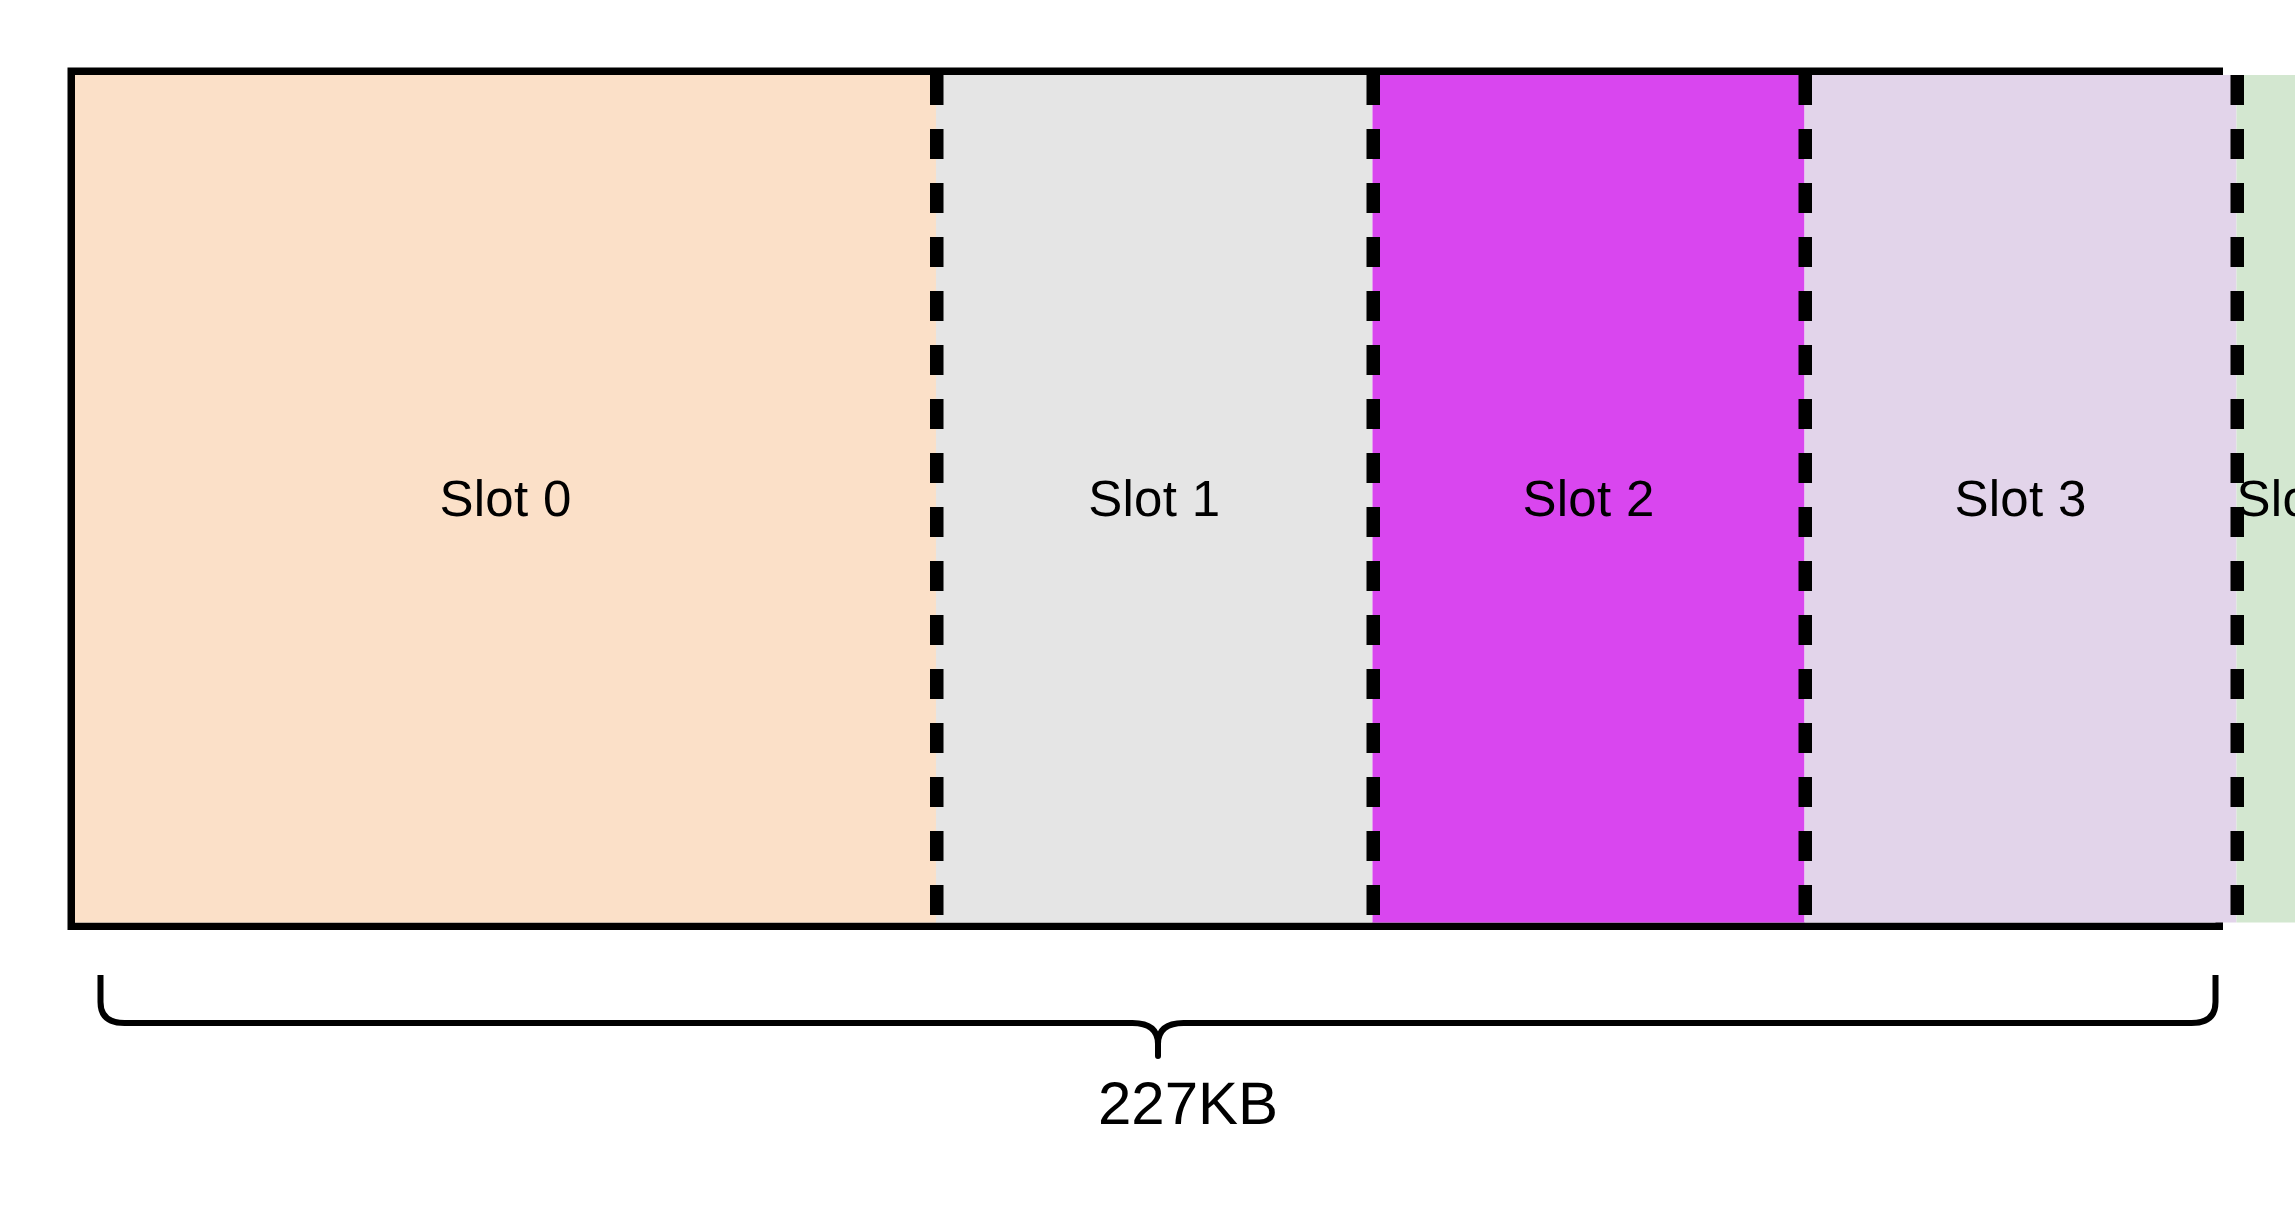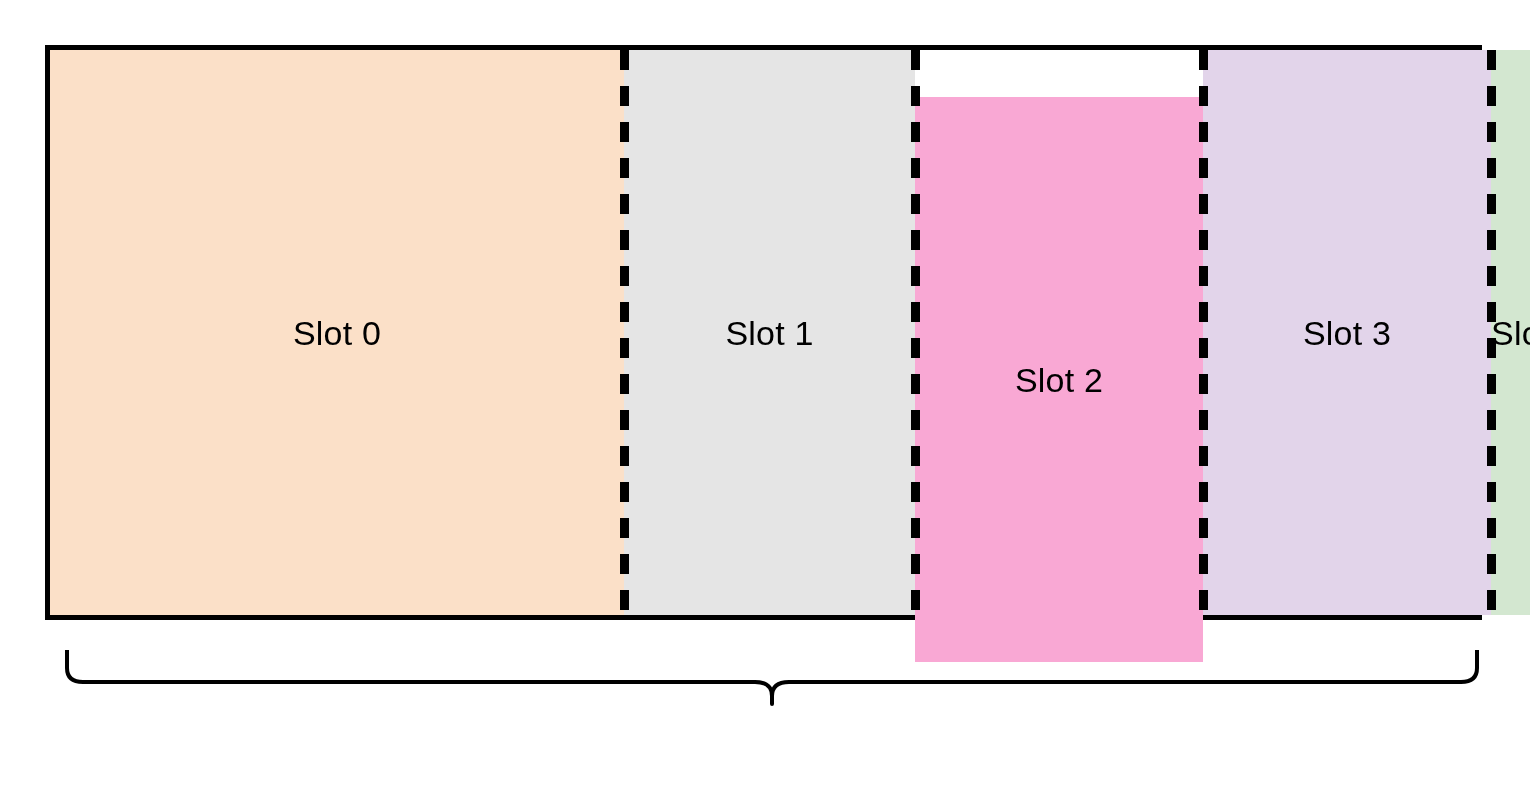--- a/index.html
+++ b/index.html
@@ -94,21 +94,21 @@
 
 <div id="canvas">
 
   <div class="slot-container">
     <div class="slot" style="width: 574px; flex: 0 0 574px; background: rgb(251, 224, 200);">
       <span class="slot-label">Slot 0</span>
     </div>
     <div class="slot" style="width: 291px; flex: 0 0 291px; background: #e5e5e5;">
       <span class="slot-label">Slot 1</span>
     </div>
-    <div class="slot" style="width: 288px; flex: 0 0 288px; background: #f9a8d4; margin-top: 47px;">
+    <div class="slot" style="width: 288px; flex: 0 0 288px; background: #d946ef;">
       <span class="slot-label">Slot 2</span>
     </div>
     <div class="slot" style="width: 288px; flex: 0 0 288px; background: rgb(226, 212, 234); justify-content: center;">
       <span class="slot-label">Slot 3</span>
     </div>
     <div class="slot" style="background: rgb(211, 231, 208);">
       <span class="slot-label">Slot 4</span>
     </div>
 
     <div class="divider" style="left: 574px;"></div>
@@ -126,14 +126,17 @@
                Q 727,46 727,60
                L 727,68
                L 727,60
                Q 727,46 744,46
                L 1416,46
                Q 1432,46 1432,32
                L 1432,14" fill="none" stroke="#000000" stroke-width="4" stroke-linecap="butt" stroke-linejoin="round" vector-effect="non-scaling-stroke"></path>
     </svg>
   </div>
 
+  <div class="total-label">
+    <span>227KB</span>
+  </div>
 
 </div>
 
 </body></html>

